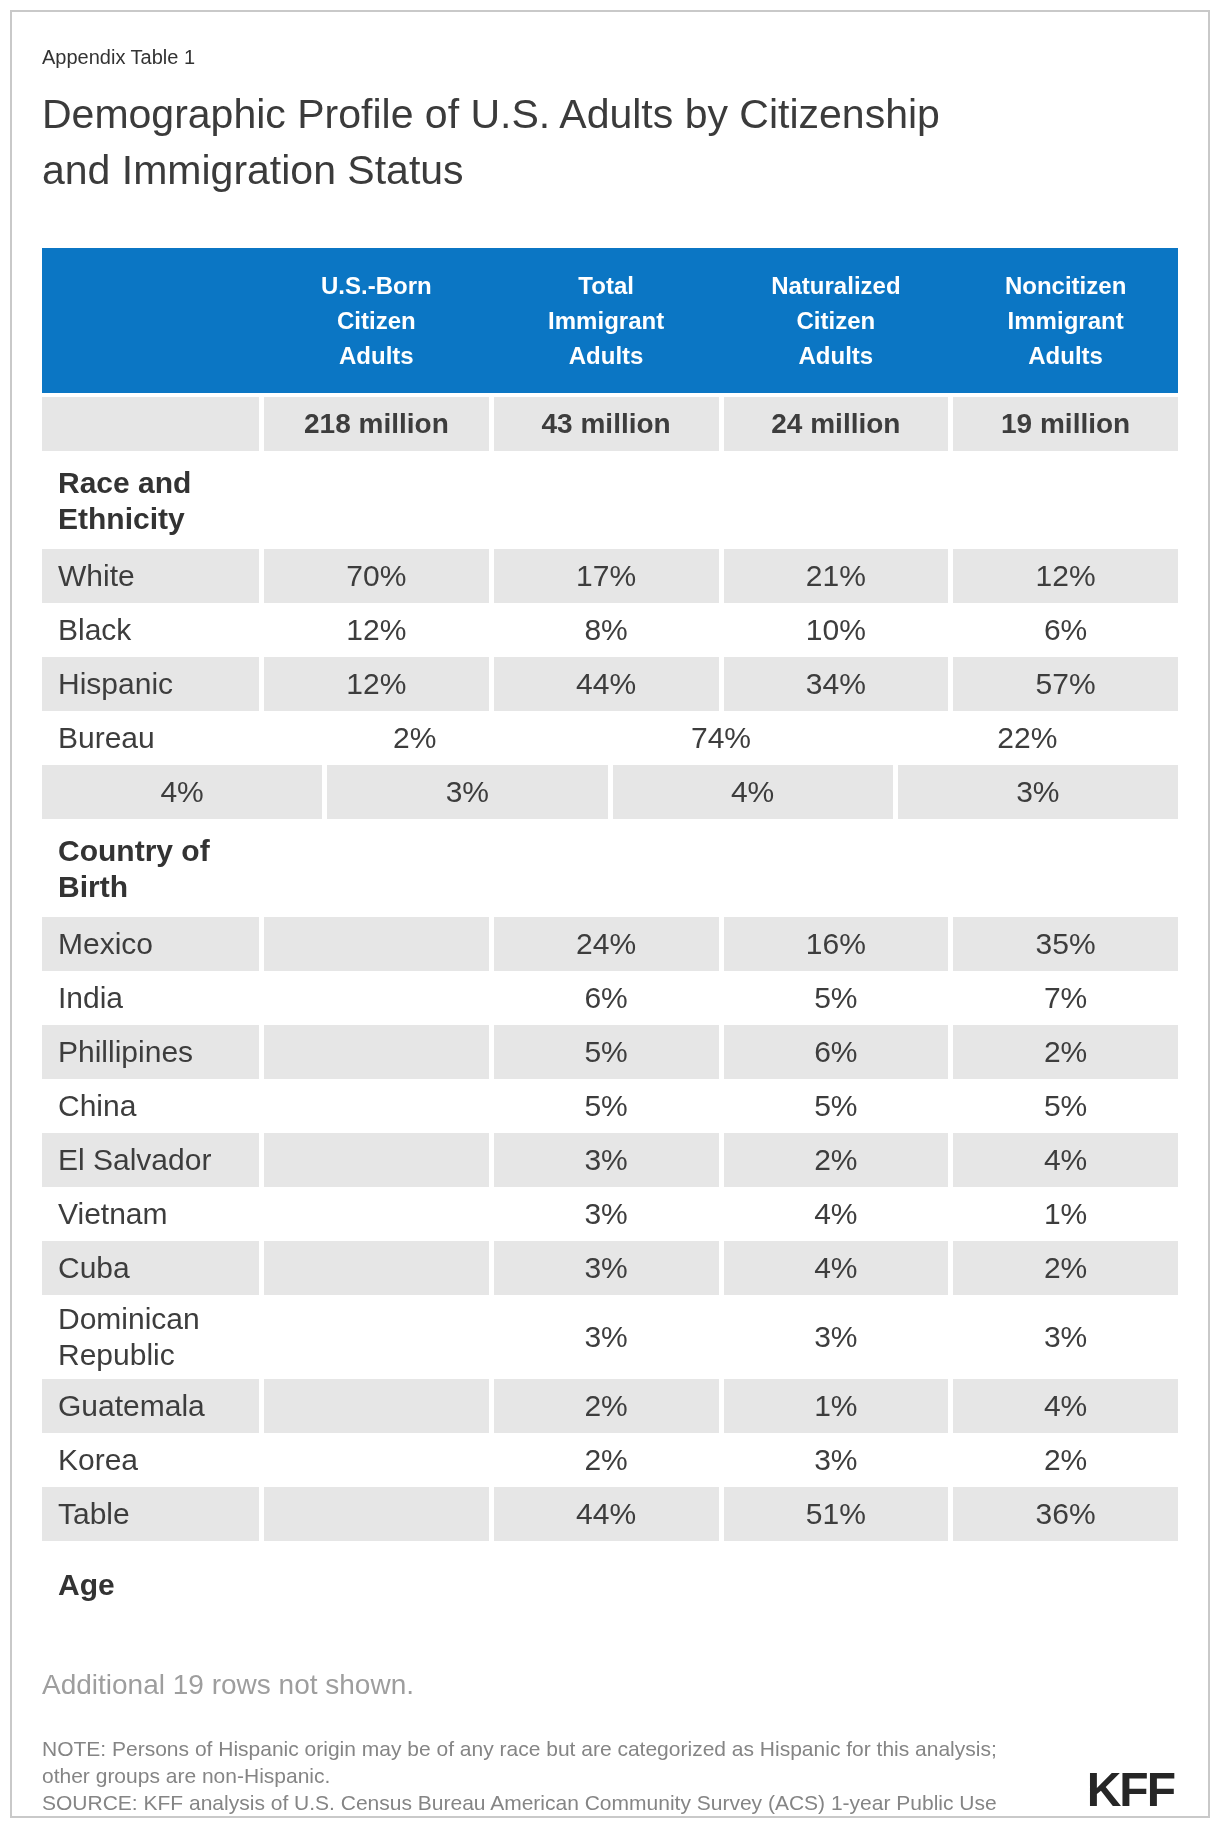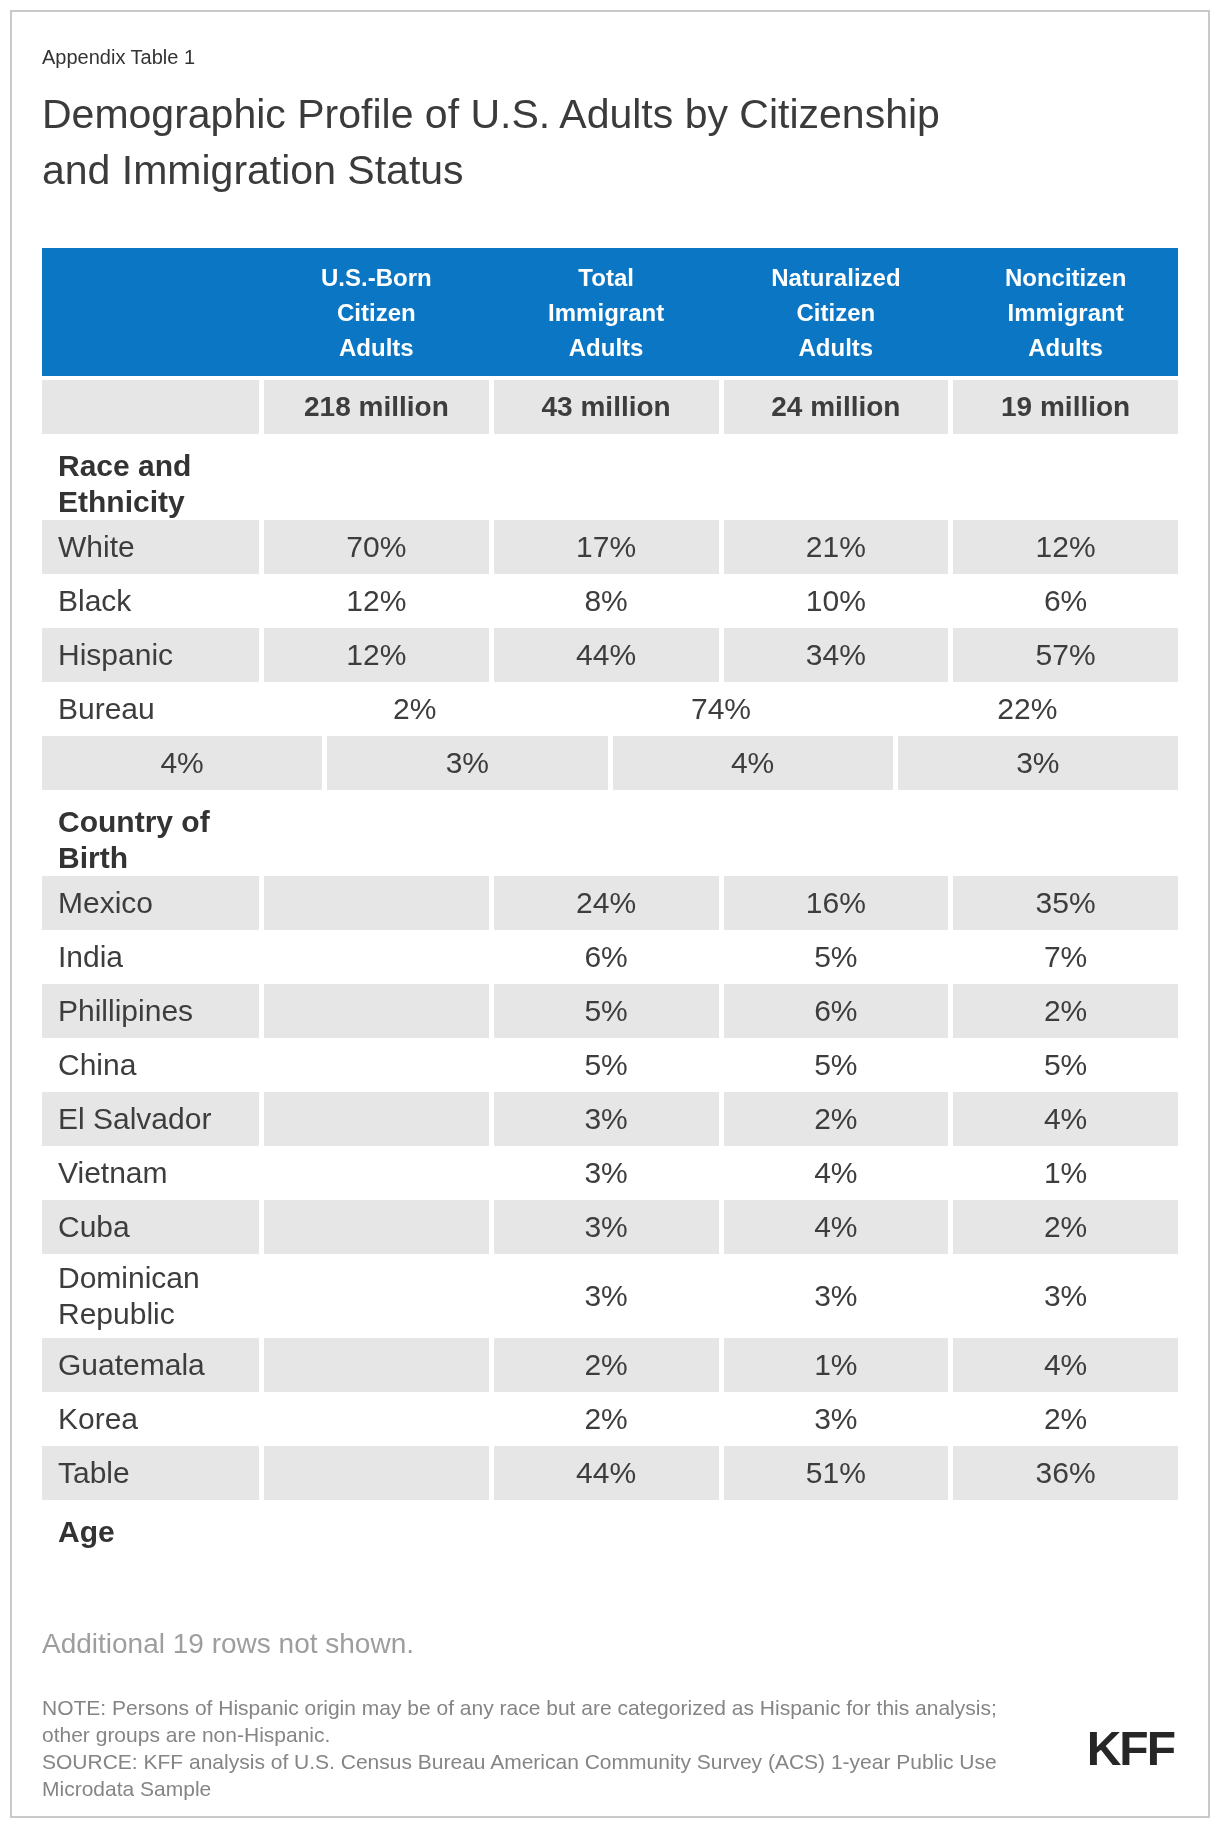--- a/index.html
+++ b/index.html
@@ -36,34 +36,34 @@
     color:#3b3b3b;max-width:960px;
   }
   .table{margin-top:50px;width:1136px;}
   .trow{display:flex;gap:5px;align-items:stretch;}
   .cell{display:flex;align-items:center;}
   .spacer-cell,.label-cell{flex:0 0 217px;}
   .data-cell{flex:1 1 0;justify-content:center;text-align:center;}
   
   .head-row{
     background:var(--header-blue);
-    padding:11px 0;
+    padding:20px 0;
     min-height:128px;
   }
   .head-row .data-cell{
     color:var(--header-text);
     font-weight:700;font-size:24px;line-height:35px;
     white-space:pre-line;
   }
   
   .pop-row{margin-top:4px;min-height:54px;}
   .pop-row .cell{background:var(--row-stripe);}
   .pop-row .data-cell{font-weight:700;font-size:28px;}
   
-  .section-row{padding:14px 0 0 0;min-height:86px;}
+  .section-row{padding:14px 0 12px 0;min-height:86px;align-items:center;}
   .section-label{
     font-weight:700;font-size:30px;line-height:36px;color:#333333;
     padding-left:16px;white-space:pre-line;
   }
   
   .row{min-height:54px;font-size:30px;}
   .row .cell{padding-top:6px;padding-bottom:6px;}
   .row.stripe .cell{background:var(--row-stripe);}
   .label-cell{
     padding-left:16px;line-height:36px;white-space:pre-line;

